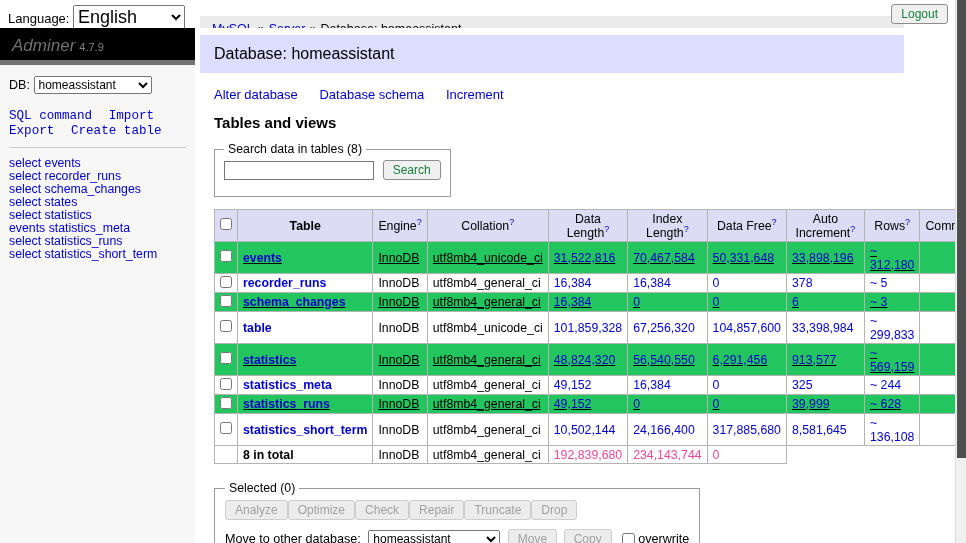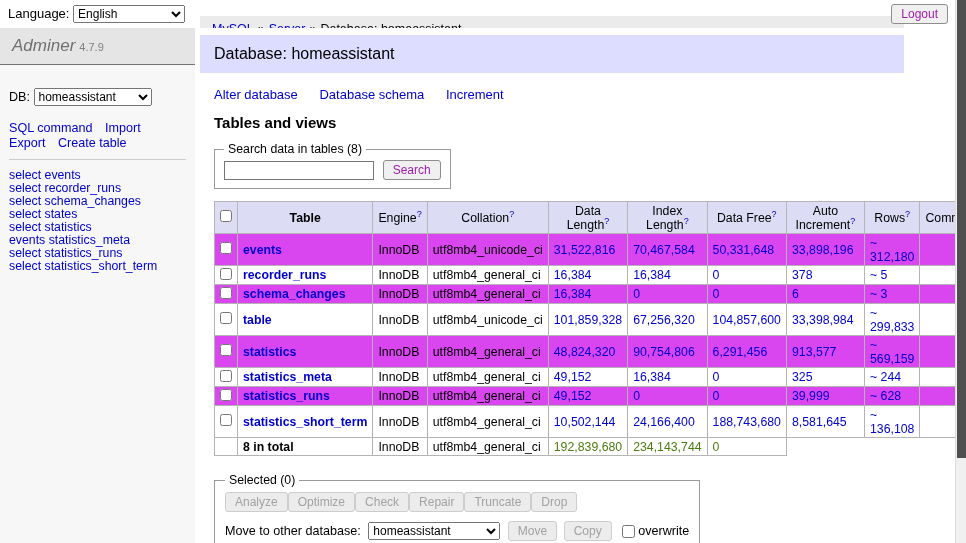--- a/index.html
+++ b/index.html
@@ -7,68 +7,68 @@
   body {
     width: 966px; height: 543px; overflow: hidden; position: relative;
     background: #fff; color: #000;
     font-family: "Liberation Sans", "DejaVu Sans", sans-serif;
     font-size: 13px;
   }
   a { color: #0000cc; text-decoration: none; cursor: pointer; }
 
   
   .top-lang { position:absolute; left:0; top:0; width:200px; height:28px; padding:5px 8px; background:#fff; white-space:nowrap; }
-  .top-lang select { width:112px; font-size:12px; }
+  .top-lang select { width:112px; font-size:18px; }
   .breadcrumb { position:absolute; left:200px; top:16px; width:704px; height:27px; background:#ebebeb; padding:6px 12px; font-size:12.5px; }
   .breadcrumb .sep { margin:0 4px; color:#000; }
   .logout-wrap { position:absolute; right:18px; top:4px; }
 
   
-  button { font-family:inherit; font-size:12px; padding:2px 9px; background:#f0f0f0; border:1px solid #8d8d8d; border-radius:3px; color:#a21caf; cursor:pointer; }
+  button { font-family:inherit; font-size:12px; padding:2px 9px; background:#f0f0f0; border:1px solid #8d8d8d; border-radius:3px; color:#15803d; cursor:pointer; }
   button.disabled { color:#a2a2a2; border-color:#cdcdcd; background:#ececec; }
 
   
   .sidebar { position:absolute; left:0; top:28px; width:195px; bottom:0; background:#f7f7f7; }
-  .sidebar-h1 { background:#e5e5e5; border-bottom:1px solid #737373; padding:8px 12px; height:37px; }
+  .sidebar-h1 { background:#000000; border-bottom:5px solid #737373; padding:8px 12px; height:37px; }
   .app-name { font-size:17px; font-style:italic; color:#707070; }
   .app-version { font-size:11px; color:#808080; margin-left:4px; }
-  .sidebar-body { padding:23px 9px; font-size:12.6px; }
+  .sidebar-body { padding:11px 9px; font-size:12.6px; }
   .db-row { margin-bottom:14px; white-space:nowrap; }
   .db-row select { width:118px; font-size:12px; }
-  .cmd-links { margin:15px 0 8px; line-height:15px; }
+  .cmd-links { margin:15px 0 8px; line-height:15px;font-family:Liberation Mono, monospace; }
   .cmd-links a { margin-right:9px; }
   .sidebar-divider { border:0; border-top:1px solid #ccc; margin:8px 0 9px; }
   .side-link { display:block; font-size:12.3px; line-height:13px; padding:0; }
 
   
   .main { position:absolute; left:200px; top:28px; width:755px; bottom:0; background:#fff; overflow:hidden; }
   .page-title { background:#ddddff; width:704px; padding:10px 14px; font-size:16px; font-weight:normal; margin:7px 0 0; }
   .content { padding-left:14px; }
   .action-links { margin:14px 0 12px; font-size:13px; }
   .action-links a { margin-right:18px; }
   h3 { font-size:15px; font-weight:bold; margin:3px 0 11px; }
 
-  fieldset { border:1px solid #9a9a9a; display:inline-block; padding:4px 9px 8px; margin:0; }
+  fieldset { border:1px solid #9a9a9a; display:inline-block; padding:4px 9px 16px; margin:0; }
   legend { font-size:12.3px; padding:0 4px; }
   .search-input { width:150px; height:19px; border:1px solid #767676; margin-right:5px; font-size:12px; }
 
   
   table.tables-grid { border-collapse:collapse; margin-top:12px; font-size:12.3px; }
   .tables-grid td, .tables-grid th { border:1px solid #b4b4b4; padding:1.5px 5px; height:15px; line-height:14px; }
   .tables-grid thead td { background:#dcdcf4; text-align:center; }
   .tables-grid .name-h { font-weight:bold; }
   .tables-grid sup { font-size:9px; line-height:0; }
   .tables-grid .chk { text-align:center; width:22px; }
   .tables-grid .chk input { margin:0; width:12px; height:12px; }
   .tables-grid th.tname { text-align:left; font-weight:bold; }
   .tables-grid th.tname a { font-weight:bold; }
   .tables-grid .num { }
-  .tables-grid tr.odd td, .tables-grid tr.odd th { background:#d946ef; }
+  .tables-grid tr.odd td, .tables-grid tr.odd th { background:#22c55e;text-decoration:underline; }
   .tables-grid .total-row th, .tables-grid .total-row td { background:#fff; }
-  .tables-grid .plain { color:#4d7c0f; }
+  .tables-grid .plain { color:#ec4899; }
 
   
   .selected-fs { margin-top:17px; padding:5px 10px 9px; }
   .sel-buttons button { }
   .move-row { margin-top:9px; white-space:nowrap; font-size:12.6px; }
   .move-row select { width:132px; font-size:12px; margin:0 4px; }
   .move-row button { margin-right:3px; }
   .move-row input[type=checkbox] { vertical-align:middle; margin:0 3px 0 4px; }
 
   
@@ -201,21 +201,21 @@
             <td class="num"><a>33,398,984</a></td>
             <td class="num"><a>~ 299,833</a></td>
             <td></td>
           </tr>
           <tr class="odd">
             <td class="chk"><input type="checkbox" style=""></td>
             <th class="tname"><a>statistics</a></th>
             <td>InnoDB</td>
             <td>utf8mb4_general_ci</td>
             <td class="num"><a>48,824,320</a></td>
-            <td class="num"><a>90,754,806</a></td>
+            <td class="num"><a>56,540,550</a></td>
             <td class="num"><a>6,291,456</a></td>
             <td class="num"><a>913,577</a></td>
             <td class="num"><a>~ 569,159</a></td>
             <td></td>
           </tr>
           <tr class="">
             <td class="chk"><input type="checkbox" style=""></td>
             <th class="tname"><a>statistics_meta</a></th>
             <td>InnoDB</td>
             <td>utf8mb4_general_ci</td>
@@ -238,21 +238,21 @@
             <td class="num"><a>~ 628</a></td>
             <td></td>
           </tr>
           <tr class="">
             <td class="chk"><input type="checkbox" style=""></td>
             <th class="tname"><a>statistics_short_term</a></th>
             <td>InnoDB</td>
             <td>utf8mb4_general_ci</td>
             <td class="num"><a>10,502,144</a></td>
             <td class="num"><a>24,166,400</a></td>
-            <td class="num"><a>188,743,680</a></td>
+            <td class="num"><a>317,885,680</a></td>
             <td class="num"><a>8,581,645</a></td>
             <td class="num"><a>~ 136,108</a></td>
             <td></td>
           </tr>
         </tbody>
       <tbody>
         <tr class="total-row">
           <td class="chk"></td>
           <th class="tname">8 in total</th>
           <td>InnoDB</td>

